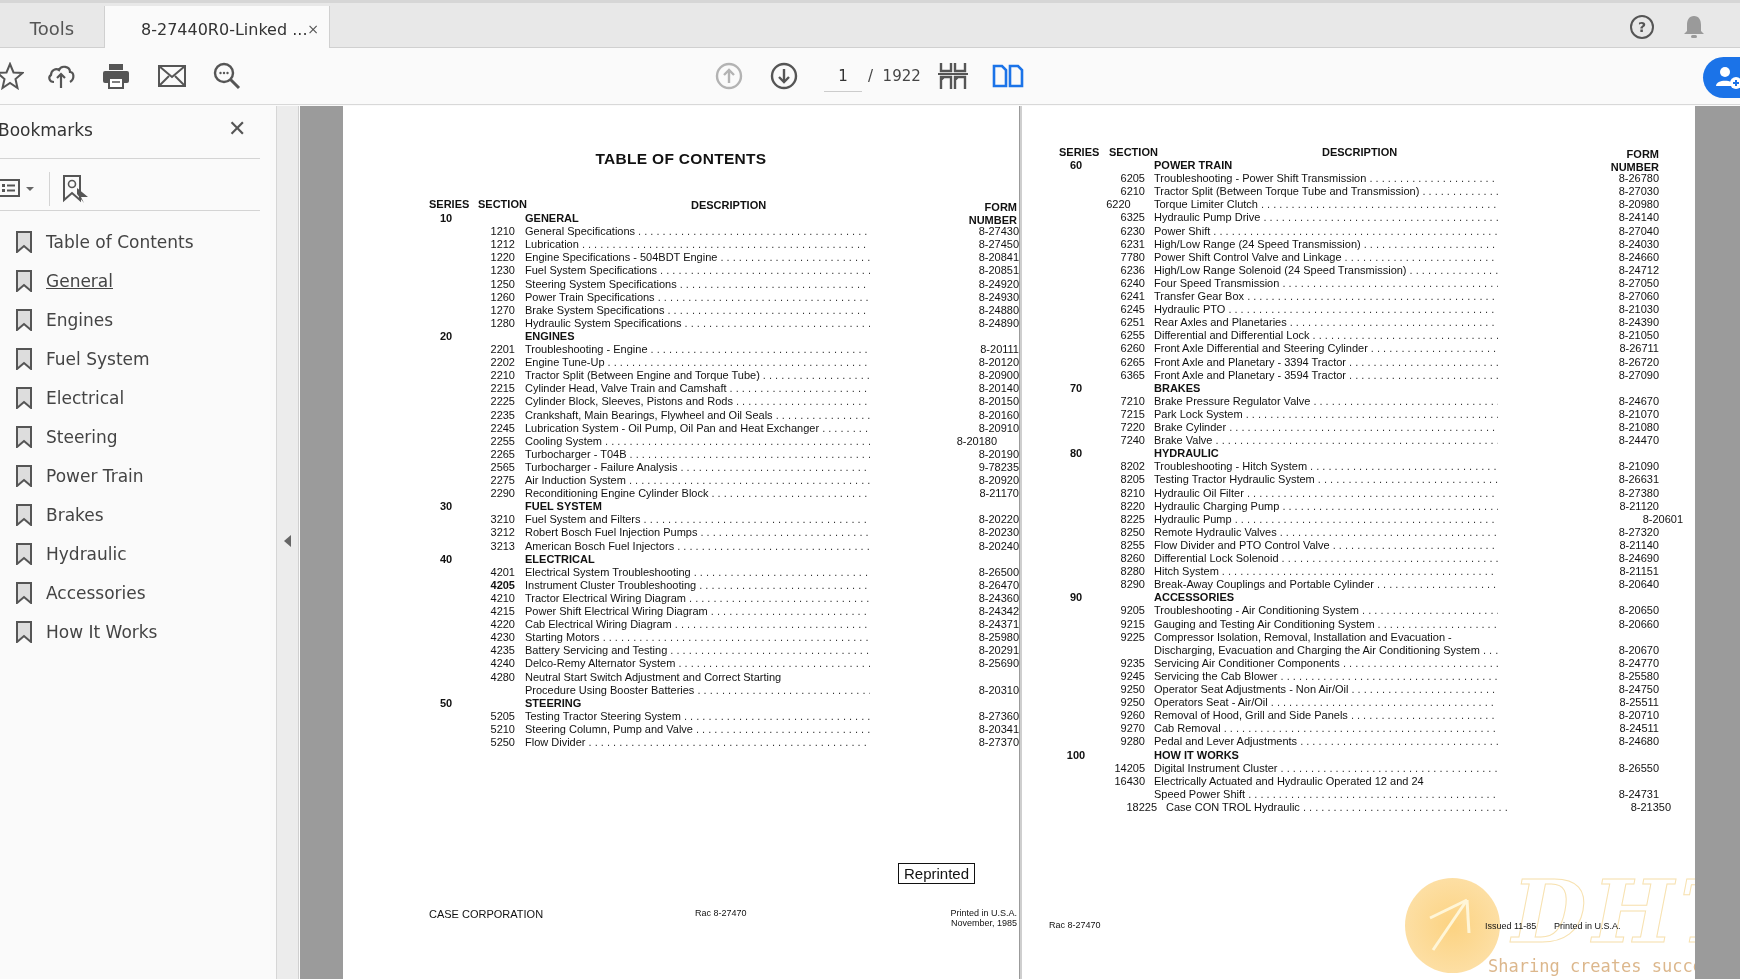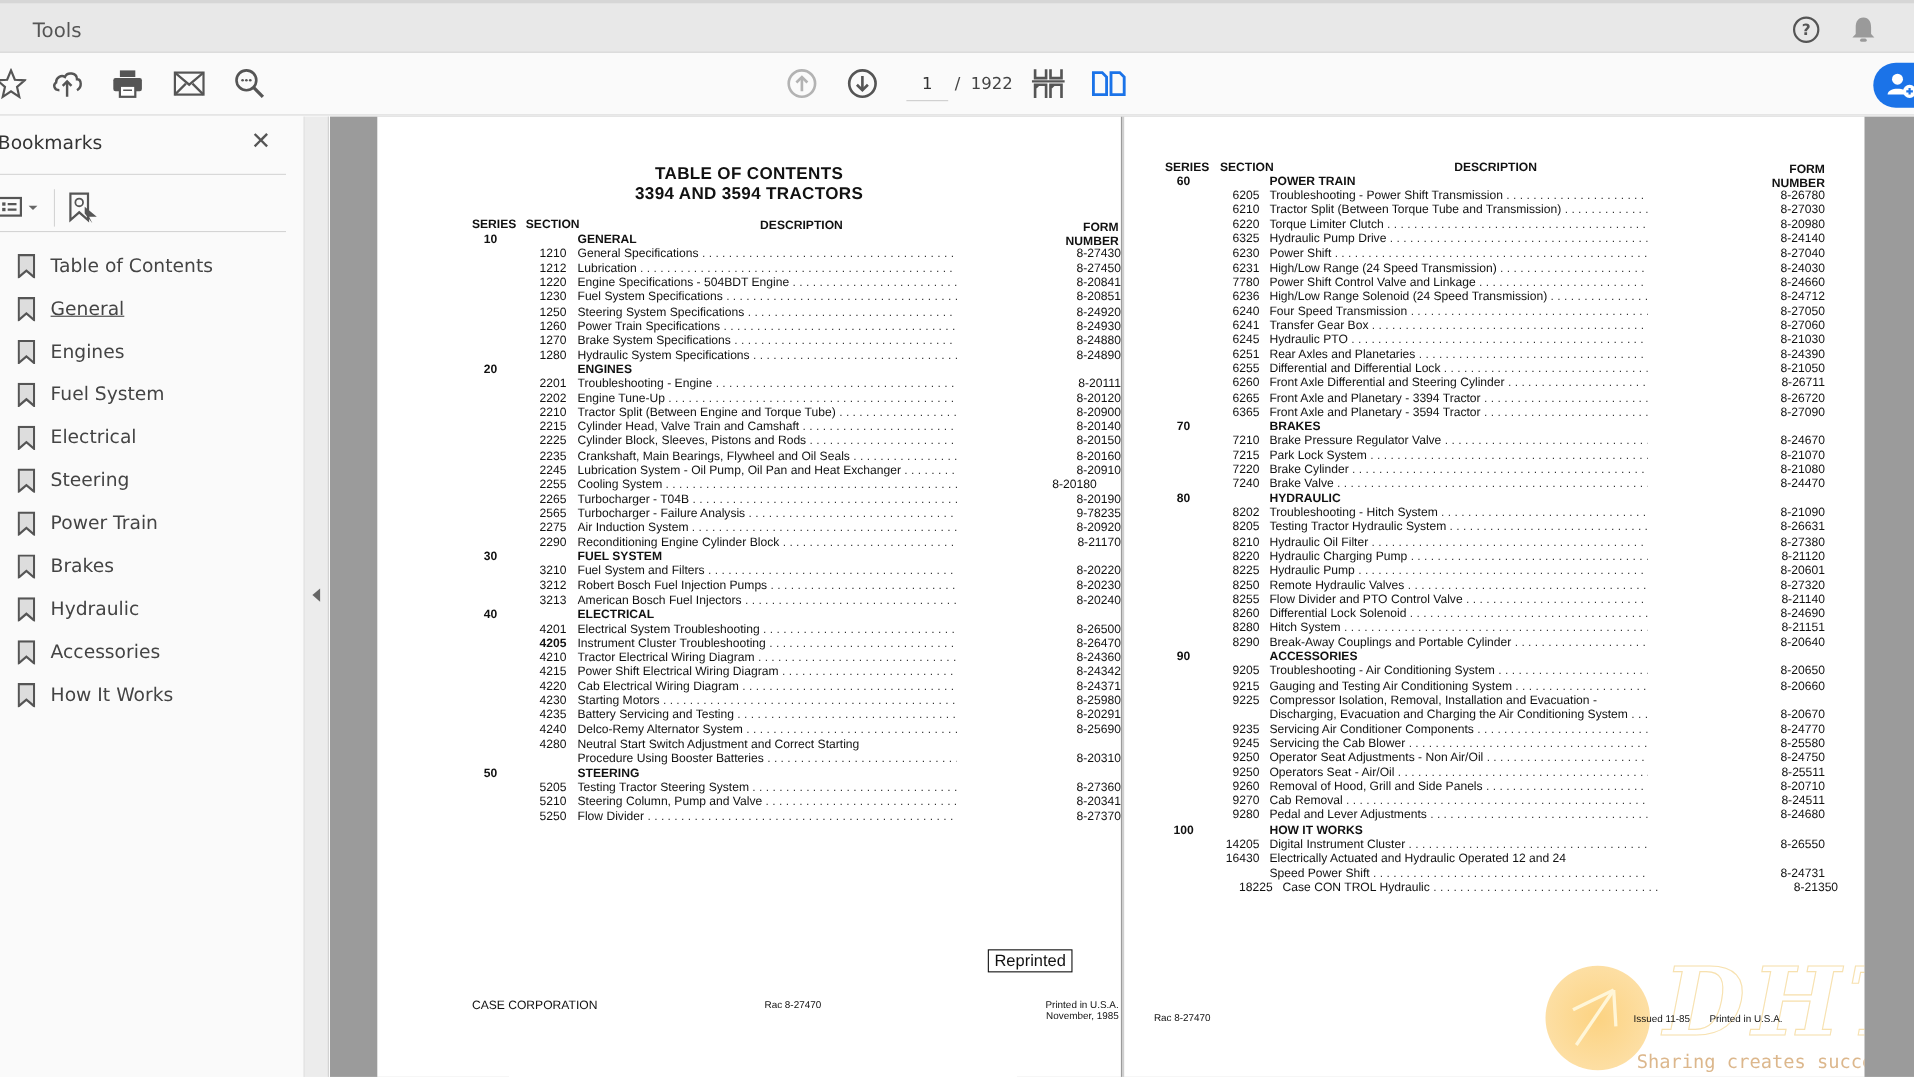--- a/index.html
+++ b/index.html
@@ -47,20 +47,24 @@
   .watermark-dht { position: absolute; font-family: "DejaVu Serif", serif; font-weight: bold; font-style: italic; font-size: 86px; color: transparent; -webkit-text-stroke: 1px rgba(240,200,110,0.55); letter-spacing: 6px; }
   .watermark-tag { position: absolute; font-family: "DejaVu Sans Mono", monospace; font-size: 17px; color: rgba(214,170,120,0.85); white-space: nowrap; }
 </style>
 </head>
 <body>
 
 <div class="tabbar">
   <div class="tab tab-tools">
       <span>Tools</span>
     </div>
+  <div class="tab tab-doc">
+    <span>8-27440R0-Linked ...</span>
+    <span class="tab-close">×</span>
+  </div>
   <div class="top-right-icon" style="left:1628px;">
     <svg width="26" height="26" viewBox="0 0 26 26">
         <circle cx="13" cy="13" r="11" fill="none" stroke="#555" stroke-width="2"></circle>
         <text x="13" y="18" text-anchor="middle" font-size="14" font-weight="bold" fill="#555" font-family="DejaVu Sans, sans-serif">?</text>
       </svg>
   </div>
   <div class="top-right-icon" style="left:1680px;">
     <svg width="24" height="26" viewBox="0 0 24 26">
         <path d="M12 2 C7 2 5 6 5 11 L5 17 L2 20 L22 20 L19 17 L19 11 C19 6 17 2 12 2 Z" fill="#9a9a9a"></path>
         <rect x="9" y="21" width="6" height="3" rx="1.5" fill="#9a9a9a"></rect>
@@ -240,21 +244,20 @@
       </div>
   </div>
 </div>
 
 <div class="strip"></div>
 <div class="collapse-arrow"></div>
 
 <div class="viewer">
   <div class="page page-left doc">
     <div class="doc-title" style="top:44px;">TABLE OF CONTENTS</div>
-    <div class="doc-title" style="top:62px;">3394 AND 3594 TRACTORS</div>
     <div class="hdr" style="left:86px;top:92px;">SERIES</div>
     <div class="hdr" style="left:135px;top:92px;">SECTION</div>
     <div class="hdr" style="left:348px;top:93px;">DESCRIPTION</div>
     <div class="hdr" style="left:598px;top:95px;width:76px;text-align:right;">FORM</div>
     <div class="hdr" style="left:598px;top:108px;width:76px;text-align:right;">NUMBER</div>
     <div id="left-rows">
         <div class="row" style="left: 0px; width: 100%; top: 106px;">
           <span class="series" style="left: 86px; width: 34px; text-align: center;">10</span>
           <span class="sec" style="left: 120px; width: 52px;"></span>
           <span class="desc cat" style="left: 182px; width: 345px;"><span>GENERAL</span></span>
@@ -530,21 +533,21 @@
           <span class="form" style="left: 480px; width: 157px;">8-26780</span>
         </div>
         <div class="row" style="left: 0px; width: 100%; top: 79.2px;">
           <span class="series" style="left: 37px; width: 34px; text-align: center;"></span>
           <span class="sec" style="left: 70px; width: 53px;">6210</span>
           <span class="desc" style="left: 132px; width: 344px;"><span>Tractor Split (Between Torque Tube and Transmission)</span><span class="dots"> . . . . . . . . . . . . . . . . . . . . . . . . . . . . . . . . . . . . . . . . . . . . . . . . . . . . . . . . . . . . . . . . . . . . . . . . . . . . . . . . . . . . . . . . . . </span></span>
           <span class="form" style="left: 480px; width: 157px;">8-27030</span>
         </div>
         <div class="row" style="left: 0px; width: 100%; top: 92.3px;">
           <span class="series" style="left: 37px; width: 34px; text-align: center;"></span>
-          <span class="sec" style="left: 70px; width: 53px;">6220</span>
+          <span class="sec" style="left: 70px; width: 53px; text-align: center;">6220</span>
           <span class="desc" style="left: 132px; width: 344px;"><span>Torque Limiter Clutch</span><span class="dots"> . . . . . . . . . . . . . . . . . . . . . . . . . . . . . . . . . . . . . . . . . . . . . . . . . . . . . . . . . . . . . . . . . . . . . . . . . . . . . . . . . . . . . . . . . . </span></span>
           <span class="form" style="left: 480px; width: 157px;">8-20980</span>
         </div>
         <div class="row" style="left: 0px; width: 100%; top: 105.4px;">
           <span class="series" style="left: 37px; width: 34px; text-align: center;"></span>
           <span class="sec" style="left: 70px; width: 53px;">6325</span>
           <span class="desc" style="left: 132px; width: 344px;"><span>Hydraulic Pump Drive</span><span class="dots"> . . . . . . . . . . . . . . . . . . . . . . . . . . . . . . . . . . . . . . . . . . . . . . . . . . . . . . . . . . . . . . . . . . . . . . . . . . . . . . . . . . . . . . . . . . </span></span>
           <span class="form" style="left: 480px; width: 157px;">8-24140</span>
         </div>
         <div class="row" style="left: 0px; width: 100%; top: 118.5px;">
@@ -676,21 +679,21 @@
         <div class="row" style="left: 0px; width: 100%; top: 393.6px;">
           <span class="series" style="left: 37px; width: 34px; text-align: center;"></span>
           <span class="sec" style="left: 70px; width: 53px;">8220</span>
           <span class="desc" style="left: 132px; width: 344px;"><span>Hydraulic Charging Pump</span><span class="dots"> . . . . . . . . . . . . . . . . . . . . . . . . . . . . . . . . . . . . . . . . . . . . . . . . . . . . . . . . . . . . . . . . . . . . . . . . . . . . . . . . . . . . . . . . . . </span></span>
           <span class="form" style="left: 480px; width: 157px;">8-21120</span>
         </div>
         <div class="row" style="left: 0px; width: 100%; top: 406.7px;">
           <span class="series" style="left: 37px; width: 34px; text-align: center;"></span>
           <span class="sec" style="left: 70px; width: 53px;">8225</span>
           <span class="desc" style="left: 132px; width: 344px;"><span>Hydraulic Pump</span><span class="dots"> . . . . . . . . . . . . . . . . . . . . . . . . . . . . . . . . . . . . . . . . . . . . . . . . . . . . . . . . . . . . . . . . . . . . . . . . . . . . . . . . . . . . . . . . . . </span></span>
-          <span class="form" style="left: 480px; width: 157px;">8-20601</span>
+          <span class="form" style="left: 504px; width: 157px;">8-20601</span>
         </div>
         <div class="row" style="left: 0px; width: 100%; top: 419.8px;">
           <span class="series" style="left: 37px; width: 34px; text-align: center;"></span>
           <span class="sec" style="left: 70px; width: 53px;">8250</span>
           <span class="desc" style="left: 132px; width: 344px;"><span>Remote Hydraulic Valves</span><span class="dots"> . . . . . . . . . . . . . . . . . . . . . . . . . . . . . . . . . . . . . . . . . . . . . . . . . . . . . . . . . . . . . . . . . . . . . . . . . . . . . . . . . . . . . . . . . . </span></span>
           <span class="form" style="left: 480px; width: 157px;">8-27320</span>
         </div>
         <div class="row" style="left: 0px; width: 100%; top: 432.9px;">
           <span class="series" style="left: 37px; width: 34px; text-align: center;"></span>
           <span class="sec" style="left: 70px; width: 53px;">8255</span>

